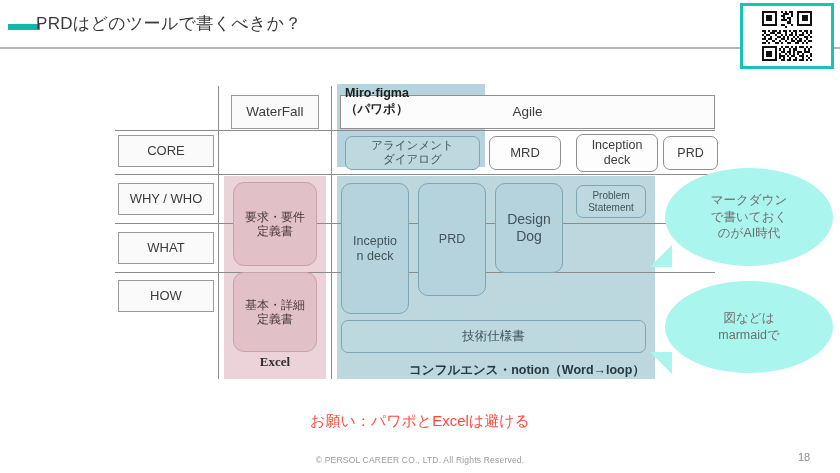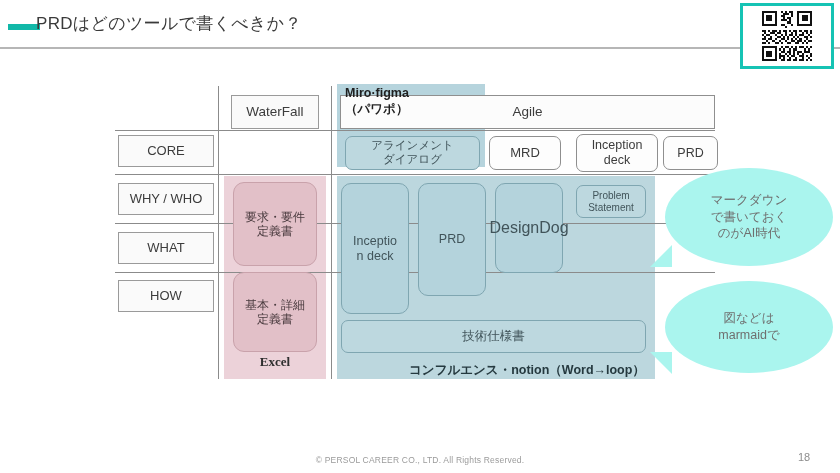--- a/index.html
+++ b/index.html
@@ -247,21 +247,21 @@
       <span>基本・詳細</span>
       <span>定義書</span>
     </div>
     <div class="lbl-excel" style="left:224px;top:354px;width:102px;font-family:Liberation Serif, serif;">Excel</div>
 
     <div class="box box-blue" style="left:341px;top:183px;width:68px;height:131px;font-size:12.5px;flex-direction:column;">
       <span>Inceptio</span>
       <span>n deck</span>
     </div>
     <div class="box box-blue" style="left:418px;top:183px;width:68px;height:113px;font-size:12.5px;">PRD</div>
-    <div class="box box-blue" style="left:495px;top:183px;width:68px;height:90px;font-size:16px;flex-direction:row;">
+    <div class="box box-blue" style="left:495px;top:183px;width:68px;height:90px;font-size:14px;flex-direction:column;">
       <span>Design</span>
       <span>Dog</span>
     </div>
     <div class="box box-blue-lite" style="left:576px;top:185px;width:70px;height:33px;font-size:10px;flex-direction:column;">
       <span>Problem</span>
       <span>Statement</span>
     </div>
     <div class="box box-blue-lite" style="left:341px;top:320px;width:305px;height:33px;font-size:12.5px;">技術仕様書</div>
     <div class="lbl-conf" style="left:337px;top:362px;width:318px;padding-left:31px;">コンフルエンス・notion（Word→loop）</div>
 
@@ -277,16 +277,17 @@
     <div class="balloon-tail" style="left:650px;top:352px;border-left:22px solid transparent;border-right:0 solid transparent;border-bottom:0 solid transparent;border-top:22px solid #aaf5ee;"></div>
     <div class="balloon" style="left:665px;top:281px;width:168px;height:92px;">
       <div>
         <div>図などは</div>
         <div>marmaidで</div>
       </div>
     </div>
 
   </div>
 
+  <div class="footnote">お願い：パワポとExcelは避ける</div>
   <div class="copyright">© PERSOL CAREER CO., LTD. All Rights Reserved.</div>
   <div class="pageno">18</div>
 
 </div>
 
 </body></html>

